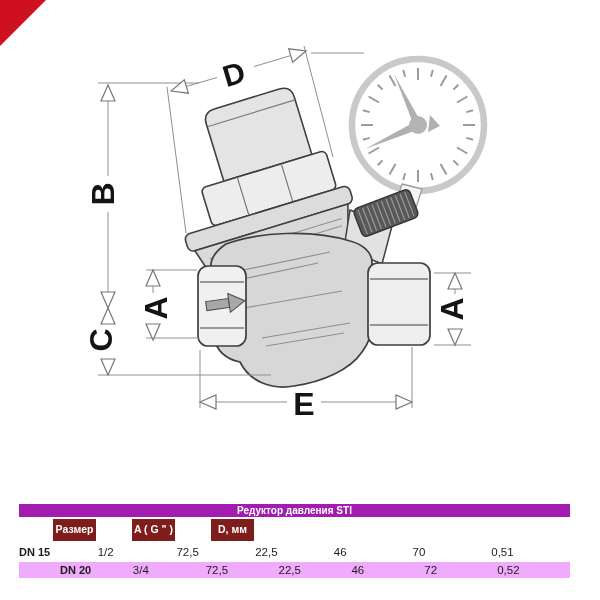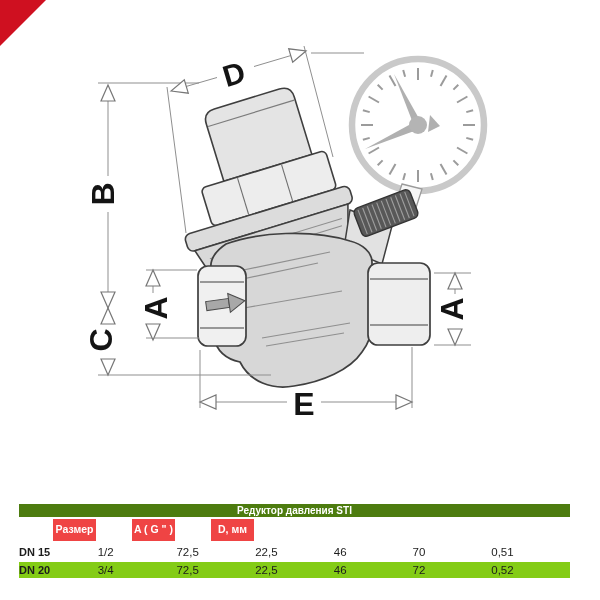--- a/index.html
+++ b/index.html
@@ -5,29 +5,29 @@
   html,body{margin:0;padding:0;}
   body{width:600px;height:600px;position:relative;background:#ffffff;overflow:hidden;
        font-family:"Liberation Sans", sans-serif;}
   .corner{position:absolute;left:0;top:0;width:0;height:0;
           border-top:46px solid #cf1020;border-right:46px solid transparent;}
   svg{position:absolute;left:0;top:0;}
   .dim-label{font-weight:bold;font-size:32px;fill:#141414;}
   .dim-label-d{font-weight:bold;font-size:30px;fill:#141414;}
 
   .spec{position:absolute;left:19px;top:504px;width:551px;font-family:"Liberation Sans",sans-serif;}
-  .t-title{background:#4d7c0f;color:#fff;font-weight:bold;font-size:10px;height:13px;
+  .t-title{background:#a21caf;color:#fff;font-weight:bold;font-size:10px;height:13px;
            line-height:13px;text-align:center;}
   .t-head{display:grid;grid-template-columns:repeat(7,1fr);gap:2px;margin-top:2px;}
-  .t-head .hc{background:#ef4444;color:#fff;font-weight:bold;font-size:10.5px;height:22px;
+  .t-head .hc{background:#7f1d1d;color:#fff;font-weight:bold;font-size:10.5px;height:22px;
           display:flex;flex-direction:column;align-items:center;justify-content:center;line-height:1.05;margin-left:34px;}
   .t-head .sub{font-size:8px;font-weight:bold;}
   .t-row{display:grid;grid-template-columns:repeat(7,1fr);margin-top:2px;height:17px;
          align-items:center;text-align:left;font-size:11.5px;color:#1c1c1c;}
-  .t-row.alt{background:#84cc16;height:16px;}
+  .t-row.alt{background:#f0abfc;height:16px;padding-left:41px;}
   .t-row .c0{font-weight:bold;font-size:11px;}
 </style>
 </head>
 <body>
 
 <div class="corner"></div>
 
 <svg width="600" height="500" viewBox="0 0 600 500">
 
   <g>

